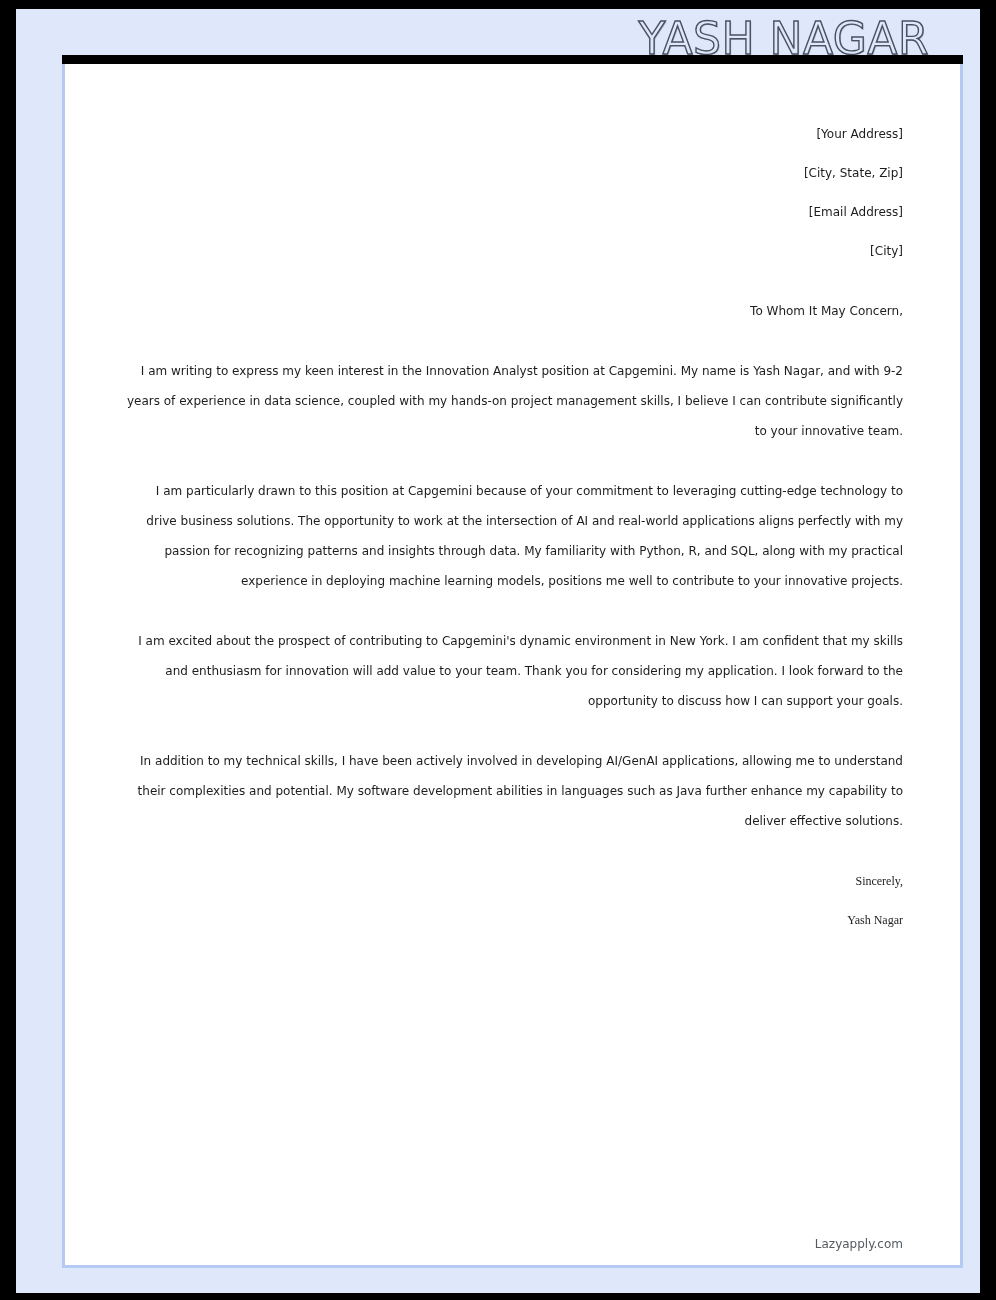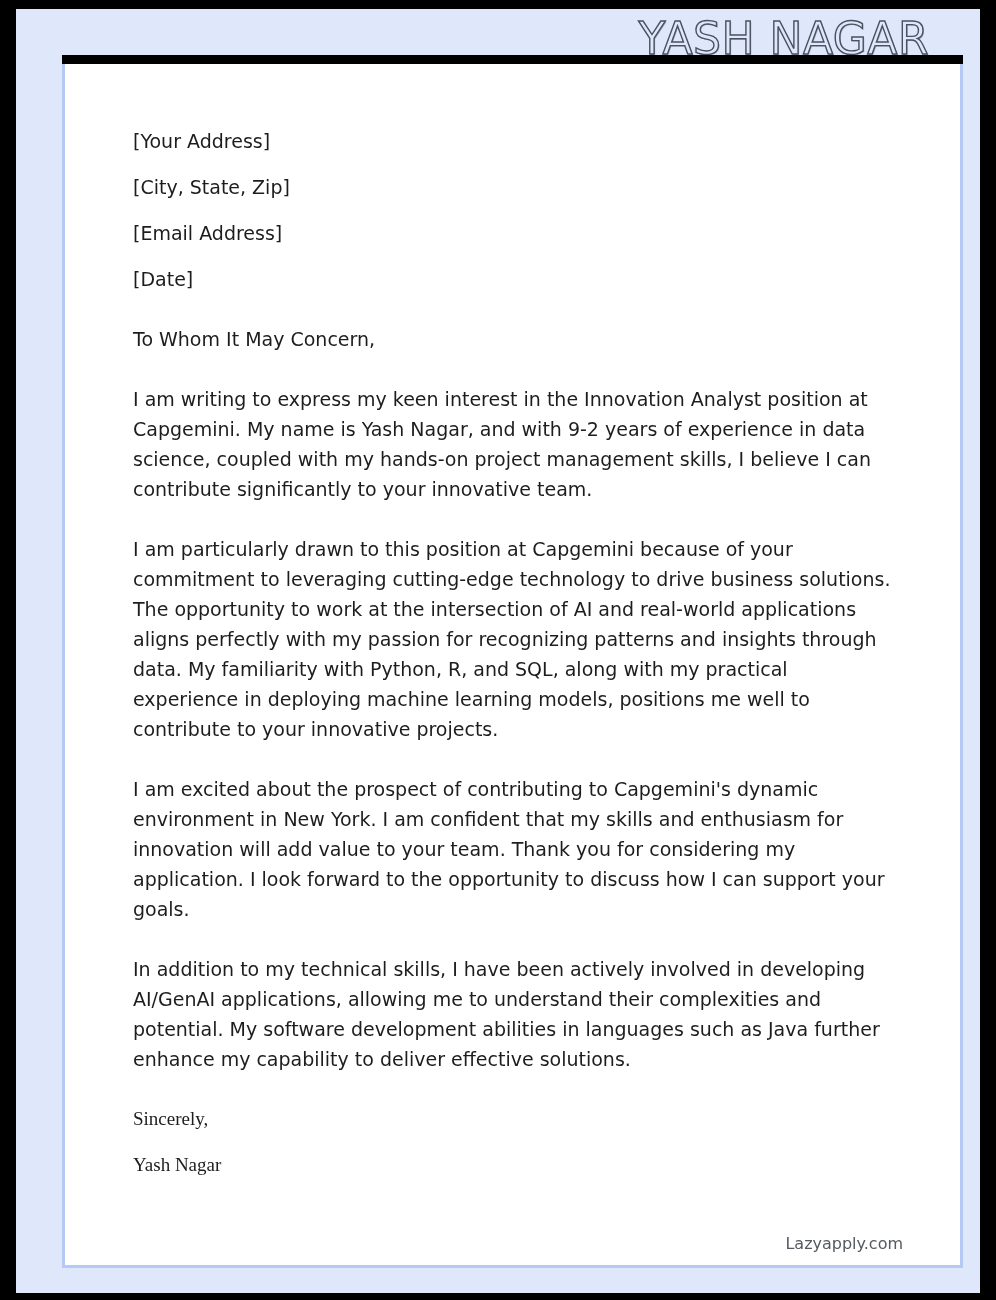--- a/index.html
+++ b/index.html
@@ -25,20 +25,21 @@
     box-sizing: border-box;
   }
   .matte {
     position: absolute;
     left: 16px;
     top: 9px;
     width: 964px;
     height: 1284px;
     background: #dfe7fa;
     box-sizing: border-box;
+    text-align: right;
   }
 
   
   .sheet-wrap {
     position: absolute;
     left: 46px;
     top: 46px;
     width: 901px;
     height: 1213px;
   }
@@ -81,23 +82,23 @@
 
   
   .letter {
     position: absolute;
     left: 52px;
     top: 46px;
     width: 795px;
   }
   .letter .line,
   .letter p {
-    margin: 16px;
+    margin: 9px;
     font-family: "DejaVu Sans", sans-serif;
-    font-size: 19px;
+    font-size: 12px;
     line-height: 30px;
     color: #1d1d1d;
     font-weight: 400;
   }
   .block {
     margin: 0 0 30px 0;
   }
   .block:last-child {
     margin-bottom: 0;
   }
@@ -108,21 +109,21 @@
     white-space: nowrap;
     font-family: Liberation Serif, serif;
   }
 
   
   .footer-mark {
     position: absolute;
     right: 57px;
     bottom: 12px;
     font-family: "DejaVu Sans", sans-serif;
-    font-size: 16px;
+    font-size: 12px;
     line-height: 18px;
     color: #555a60;
     white-space: nowrap;
   }
 </style>
 </head>
 <body>
 
 <div class="frame">
   <div class="matte">
@@ -133,21 +134,21 @@
       <div class="top-rule"></div>
 
       <div class="sheet">
 
         <div class="letter">
 
           <div class="block">
             <div class="line">[Your Address]</div>
             <div class="line">[City, State, Zip]</div>
             <div class="line">[Email Address]</div>
-            <div class="line">[Date]</div>
+            <div class="line">[City]</div>
           </div>
 
           <div class="block">
             <p>To Whom It May Concern,</p>
           </div>
 
           <div class="block">
             <p>I am writing to express my keen interest in the Innovation Analyst position at Capgemini. My name is Yash Nagar, and with 9-2 years of experience in data science, coupled with my hands-on project management skills, I believe I can contribute significantly to your innovative team.</p>
           </div>
 

